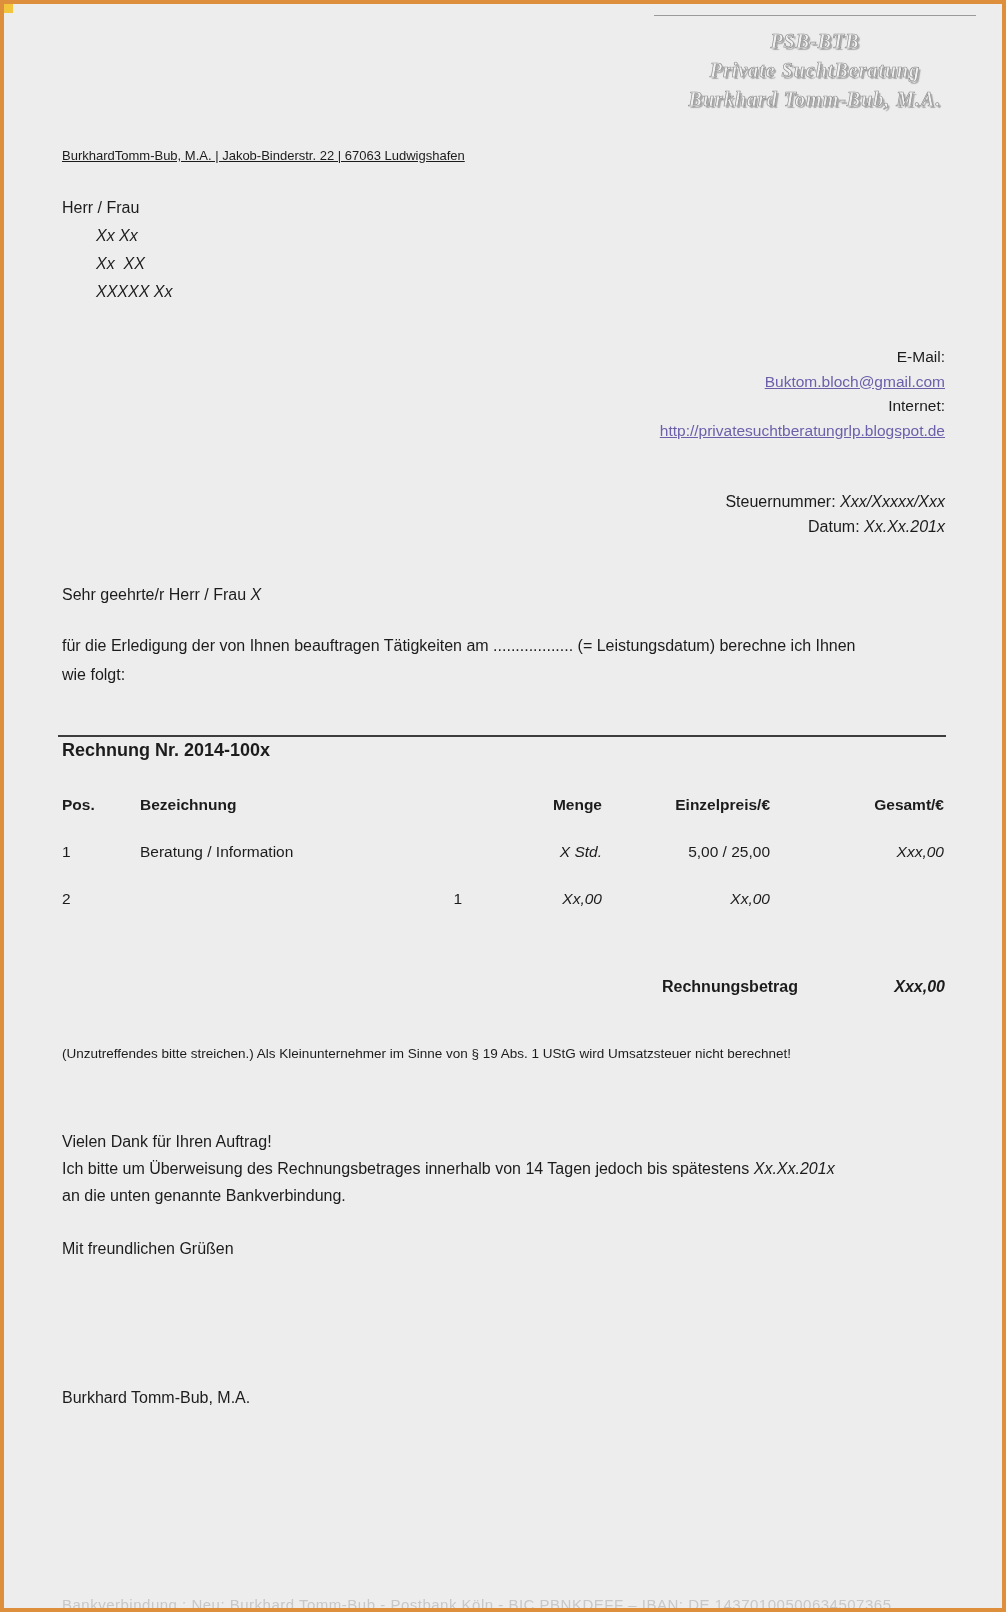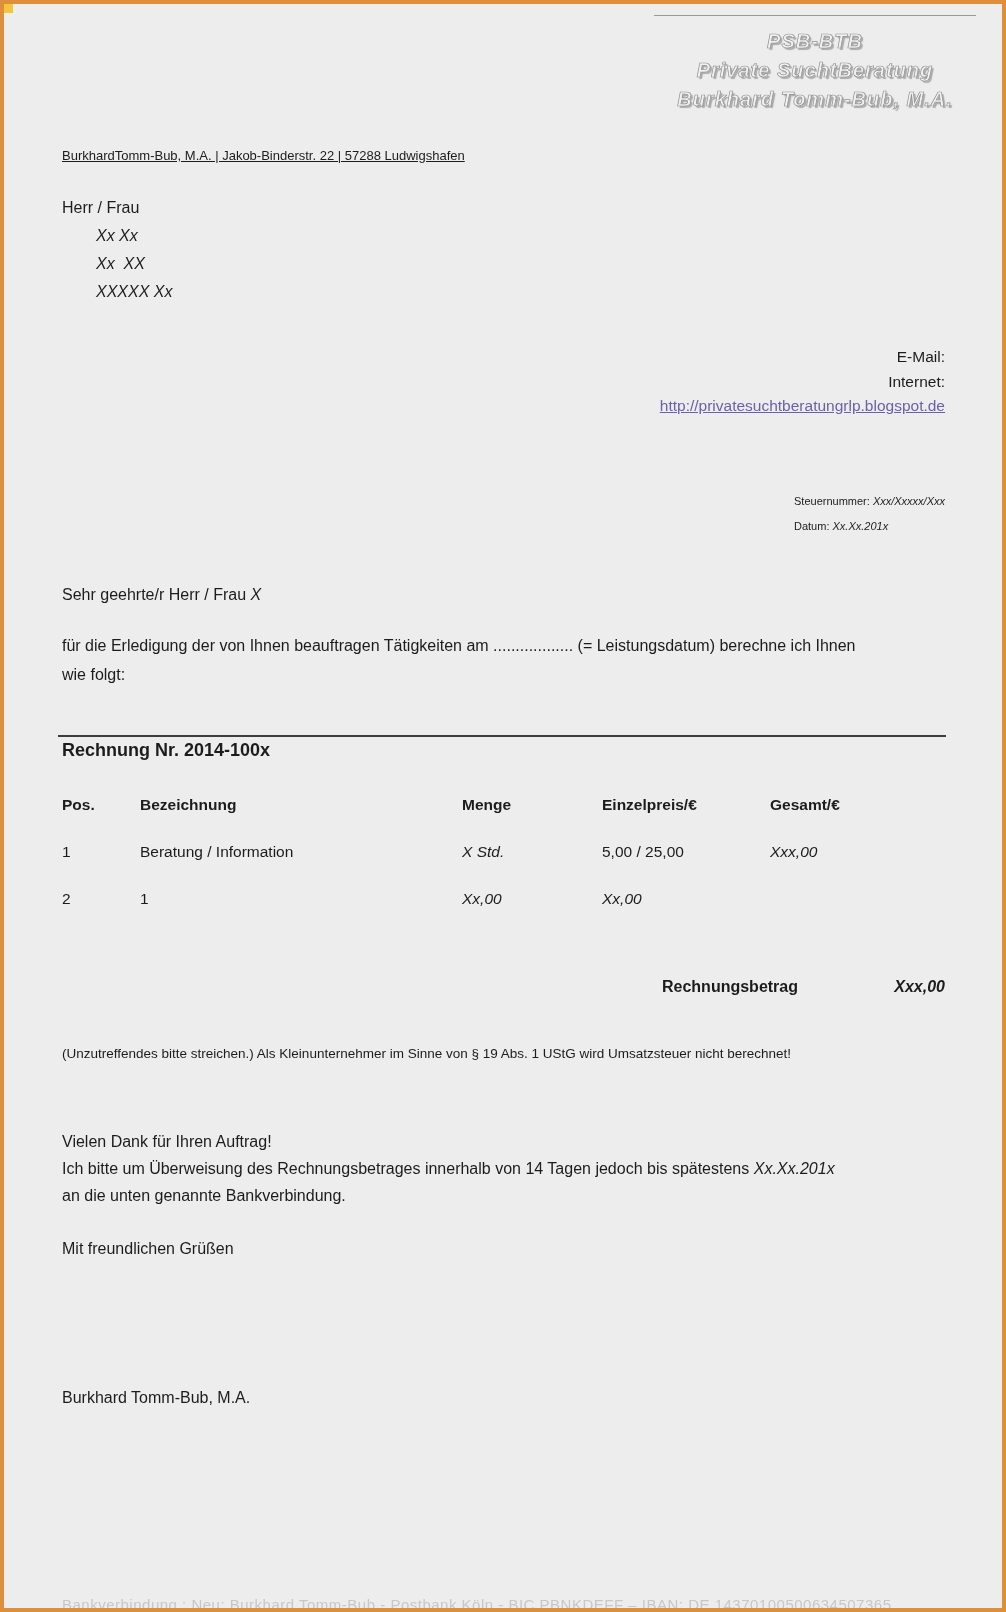--- a/index.html
+++ b/index.html
@@ -20,54 +20,54 @@
     overflow:hidden;
   }
   .frame{position:absolute;inset:0;border:4px solid var(--border);pointer-events:none;z-index:5;}
   .corner-accent{position:absolute;left:4px;top:4px;width:9px;height:9px;background:var(--corner);z-index:6;}
   .pre{white-space:pre-wrap;}
 
   
   .letterhead{position:absolute;top:15px;right:30px;width:322px;text-align:center;}
   .lh-rule{border-top:1px solid #9a9a9a;width:100%;margin-bottom:11px;}
   .lh-line{
-    font-family:Liberation Sans, sans-serif;
+    font-family:Liberation Serif, serif;
     font-weight:bold;font-style:italic;
     font-size:20px;line-height:29px;letter-spacing:1px;
     color:#f1f1f1;
     -webkit-text-stroke:0.7px #8f8f8f;
     text-shadow:2px 2px 1px #ababab;
   }
 
   .sender-line{position:absolute;left:62px;top:148px;font-size:13px;text-decoration:underline;}
 
   .recipient{position:absolute;left:62px;top:194px;font-size:16px;line-height:28px;}
   .recipient .ph{font-style:italic;margin-left:34px;}
 
   .contact{position:absolute;right:61px;top:345px;text-align:right;font-size:15.5px;line-height:24.5px;}
   .contact a{color:var(--link);text-decoration:underline;cursor:pointer;}
 
-  .meta{position:absolute;right:61px;top:489px;font-size:11px;line-height:25px;}
+  .meta{position:absolute;right:61px;top:489px;text-align:right;font-size:16px;line-height:25px;}
   .meta i{font-style:italic;}
 
   .greeting{position:absolute;left:62px;top:586px;font-size:16px;}
   .intro{position:absolute;left:62px;top:631px;width:888px;font-size:16px;line-height:29px;}
 
   .rule{position:absolute;left:58px;top:735px;width:888px;border-top:2px solid #3d3d3d;}
 
   .inv-title{position:absolute;left:62px;top:740px;font-size:18px;font-weight:bold;}
 
   .inv-table{position:absolute;left:62px;top:790px;width:882px;font-size:15.5px;}
   .inv-head,.inv-row{
     display:grid;
     grid-template-columns:78px 322px 140px 168px 174px;
     line-height:29px;margin-bottom:18px;
   }
   .inv-head{font-weight:bold;}
-  .c-qty,.c-unit,.c-total{}
+  .c-qty,.c-unit,.c-total{text-align:right;}
   .placeholder{font-style:italic;}
 
   .total-row{position:absolute;top:978px;right:61px;font-size:16px;font-weight:bold;}
   .total-label{position:absolute;right:147px;white-space:nowrap;}
   .total-value{display:inline-block;font-style:italic;}
 
   .note{position:absolute;left:62px;top:1046px;font-size:13.5px;}
 
   .closing{position:absolute;left:62px;top:1128px;font-size:16px;line-height:27px;}
   .closing i{font-style:italic;}
@@ -82,31 +82,32 @@
 <div class="frame"></div>
 <div class="corner-accent"></div>
 
 <div class="letterhead">
   <div class="lh-rule"></div>
   <div class="lh-line">PSB-BTB</div>
   <div class="lh-line">Private SuchtBeratung</div>
   <div class="lh-line">Burkhard Tomm-Bub, M.A.</div>
 </div>
 
-<div class="sender-line">BurkhardTomm-Bub, M.A. | Jakob-Binderstr. 22 | 57288 Ludwigshafen</div>
+<div class="sender-line">BurkhardTomm-Bub, M.A. | Jakob-Binderstr. 22 | 67063 Ludwigshafen</div>
 
 <div class="recipient">
   <div>Herr / Frau</div>
   <div class="ph">Xx Xx</div>
   <div class="ph pre">Xx  XX</div>
   <div class="ph">XXXXX Xx</div>
 </div>
 
 <div class="contact">
   <div>E-Mail:</div>
+  <div><a>Buktom.bloch@gmail.com</a></div>
   <div>Internet:</div>
   <div><a>http://privatesuchtberatungrlp.blogspot.de</a></div>
 </div>
 
 <div class="meta">
   <div class="pre"><span>Steuernummer: </span><i>Xxx/Xxxxx/Xxx</i></div>
   <div class="pre"><span>Datum: </span><i>Xx.Xx.201x</i></div>
 </div>
 
 <div class="greeting pre"><span>Sehr geehrte/r Herr / Frau </span><i>X</i></div>

